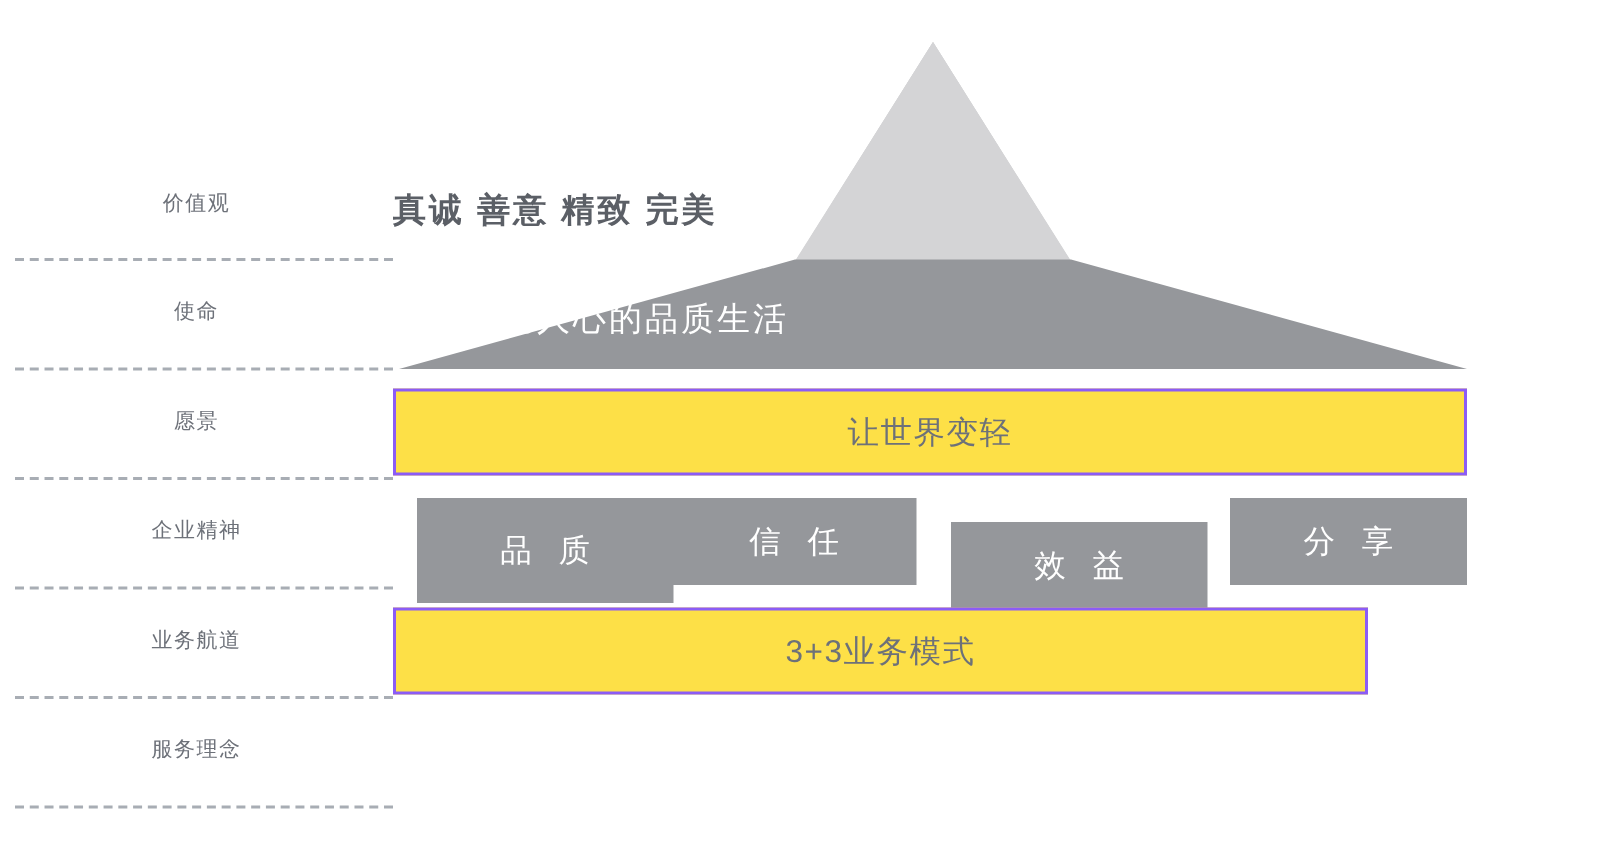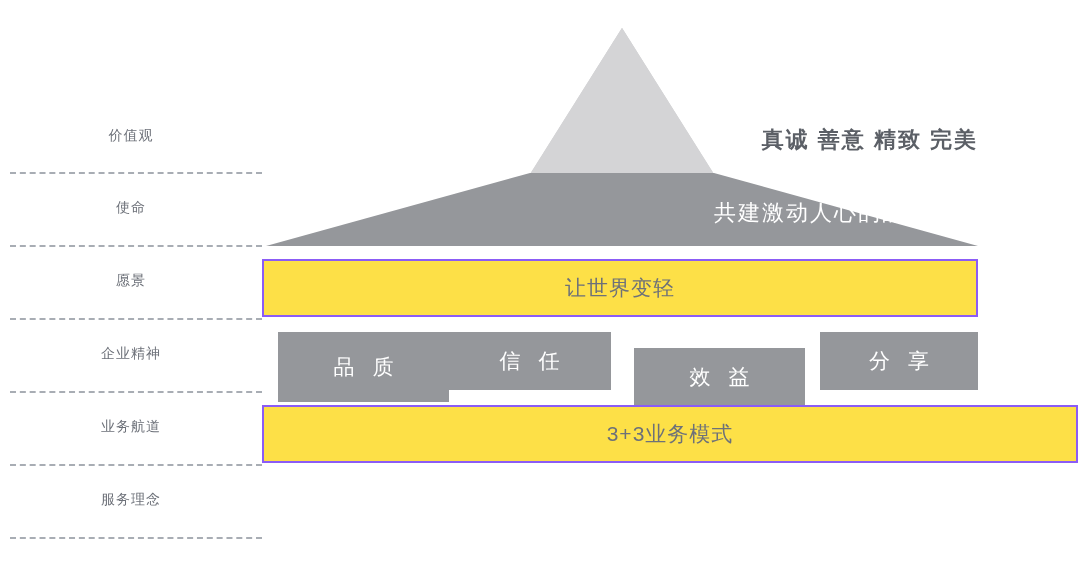--- a/index.html
+++ b/index.html
@@ -67,21 +67,21 @@
     background: #95979b;
     color: #ffffff;
     font-size: 21px;
     letter-spacing: 6px;
     text-indent: 6px;
   }
 
   
   .roof-text {
     position: absolute;
-    text-align: right;
+    text-align: left;
     white-space: nowrap;
   }
   .values-text {
     color: #5b5f66;
     font-size: 22px;
     font-weight: bold;
     letter-spacing: 2px;
   }
   .mission-text {
     color: #ffffff;
@@ -122,16 +122,16 @@
   <div class="roof-text values-text" style="left:262px; top:125px; width:716px;">真诚 善意 精致 完美</div>
   <div class="roof-text mission-text" style="left:262px; top:198px; width:716px;">共建激动人心的品质生活</div>
 
   <div class="box box-outline" style="left:262px; top:259px; width:716px; height:58px;">让世界变轻</div>
 
   <div class="box box-filled" style="left:278px; top:332px; width:171px; height:70px;">品 质</div>
   <div class="box box-filled" style="left:448px; top:332px; width:163px; height:58px;">信 任</div>
   <div class="box box-filled" style="left:634px; top:348px; width:171px; height:58px;">效 益</div>
   <div class="box box-filled" style="left:820px; top:332px; width:158px; height:58px;">分 享</div>
 
-  <div class="box box-outline" style="left:262px; top:405px; width:816px; height:58px;">3+3业务模式</div>
+  <div class="box box-outline" style="left:262px; top:405px; width:650px; height:58px;">3+3业务模式</div>
 
 
 </div>
 
 </body></html>

